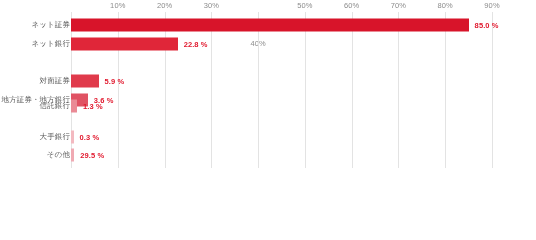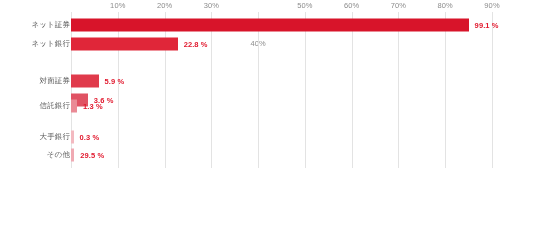--- a/index.html
+++ b/index.html
@@ -137,33 +137,34 @@
         <div class="gridline" style="left: 304.889px;"></div>
         <div class="gridline" style="left: 351.667px;"></div>
         <div class="gridline" style="left: 398.444px;"></div>
         <div class="gridline" style="left: 445.222px;"></div>
         <div class="gridline" style="left: 492px;"></div>
       </div>
     <div class="rows">
         <div class="row" style="top: 4px;">
           <div class="cat-label">ネット証券</div>
           <div class="bar" style="width: 397.611px; background: rgb(216, 20, 42);"></div>
-          <div class="bar-value" style="left: 474.611px;">99.1 %</div>
+          <div class="bar-value" style="left: 474.611px;">85.0 %</div>
         </div>
         <div class="row" style="top: 22.6px;">
           <div class="cat-label">ネット銀行</div>
           <div class="bar" style="width: 106.653px; background: rgb(224, 38, 57);"></div>
           <div class="bar-value" style="left: 183.653px;">22.8 %</div>
         </div>
         <div class="row" style="top: 59.8px;">
           <div class="cat-label">対面証券</div>
           <div class="bar" style="width: 27.5989px; background: rgb(224, 58, 75);"></div>
           <div class="bar-value" style="left: 104.599px;">5.9 %</div>
         </div>
         <div class="row" style="top: 78.4px;">
+          <div class="cat-label">地方証券・地方銀行</div>
           <div class="bar" style="width: 16.84px; background: rgb(224, 82, 99);"></div>
           <div class="bar-value" style="left: 93.84px;">3.6 %</div>
         </div>
         <div class="row" style="top: 85px;">
           <div class="cat-label">信託銀行</div>
           <div class="bar" style="width: 6.08111px; background: rgb(234, 138, 149);"></div>
           <div class="bar-value" style="left: 83.0811px;">1.3 %</div>
         </div>
         <div class="row" style="top: 115.6px;">
           <div class="cat-label">大手銀行</div>

